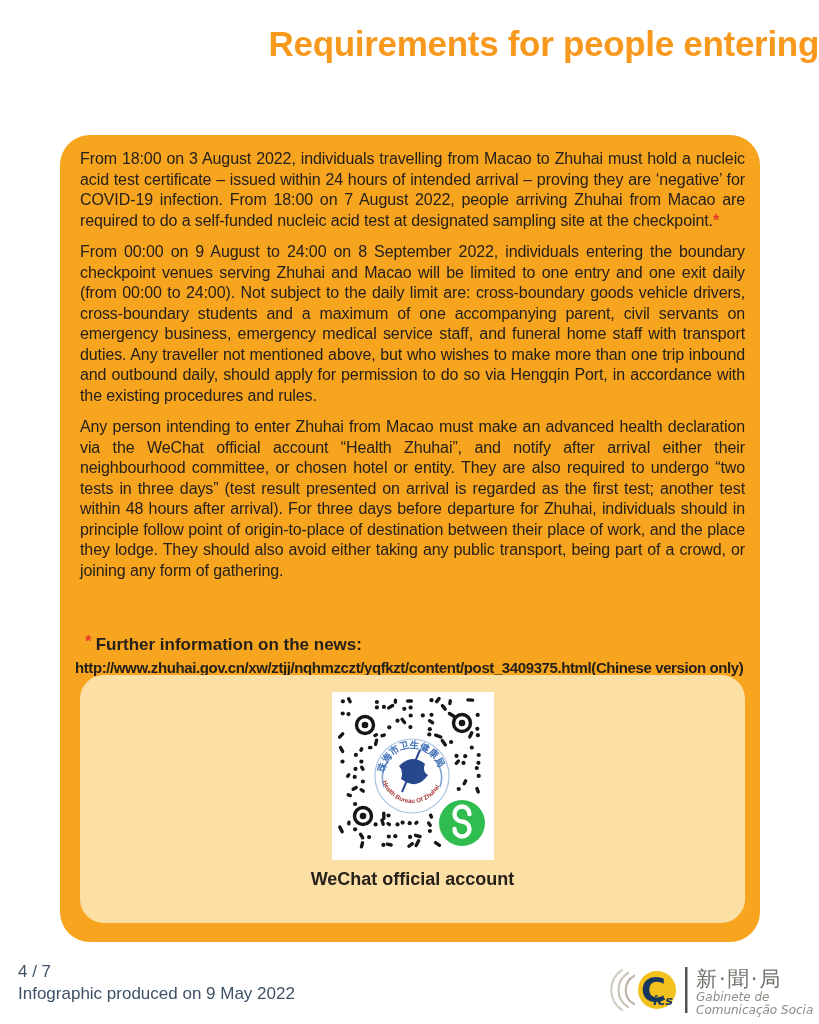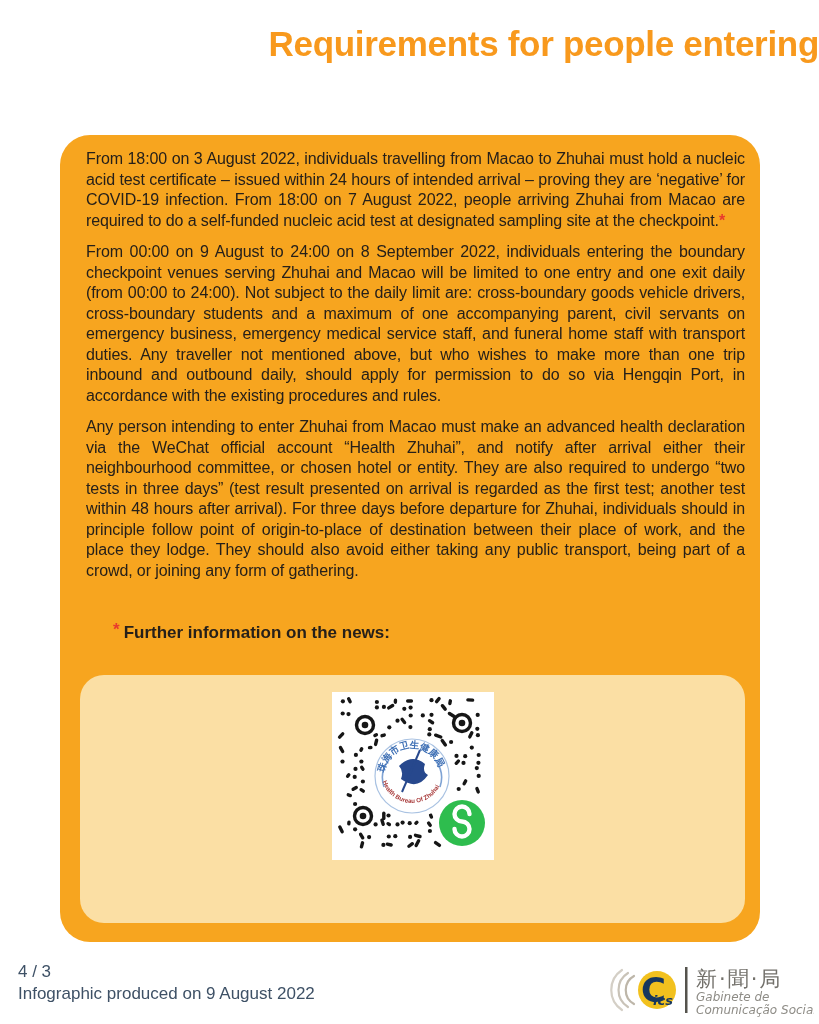--- a/index.html
+++ b/index.html
@@ -21,30 +21,30 @@
     font-family:"Liberation Sans",sans-serif;
   }
   .title{
     position:absolute;top:24px;left:0;width:100%;margin:0;
     text-align:right;color:var(--title-orange);
     font-size:35px;line-height:39px;font-weight:bold;letter-spacing:-0.3px;
   }
   .main-panel{
     position:absolute;left:60px;top:135px;width:700px;height:807px;
     background:var(--panel-orange);border-radius:30px;
-    padding:14px 15px 0 26px;
+    padding:14px 15px 0 20px;
   }
   .body-text p{
     margin:0 0 11px 0;
     color:var(--text-dark);
     font-size:16px;line-height:20.5px;
     text-align:justify;letter-spacing:-0.1px;
   }
   .red{color:var(--red);font-weight:bold;}
-  .footnote{position:absolute;left:15px;top:488px;width:670px;color:var(--text-dark);margin-left:28px;}
+  .footnote{position:absolute;left:15px;top:500px;width:670px;color:var(--text-dark);}
   .fn-title{font-size:17px;font-weight:bold;padding-left:10px;}
   .fn-star{position:relative;top:-3px;padding-right:4px;}
   .fn-url{font-size:15px;font-weight:bold;margin-top:4px;letter-spacing:-0.4px;white-space:nowrap;}
   .inner-panel{
     position:absolute;left:20px;top:540px;width:665px;height:248px;
     background:var(--inner-cream);border-radius:24px;text-align:center;
   }
   .qr-box{
     width:162px;height:168px;background:#fff;margin:17px auto 8px auto;display:block;
   }
@@ -62,20 +62,21 @@
 
 <div class="main-panel">
   <div class="body-text">
     <p><span>From 18:00 on 3 August 2022, individuals travelling from Macao to Zhuhai must hold a nucleic acid test certificate – issued within 24 hours of intended arrival – proving they are ‘negative’ for COVID-19 infection. From 18:00 on 7 August 2022, people arriving Zhuhai from Macao are required to do a self-funded nucleic acid test at designated sampling site at the checkpoint.</span><span class="red">*</span></p>
     <p>From 00:00 on 9 August to 24:00 on 8 September 2022, individuals entering the boundary checkpoint venues serving Zhuhai and Macao will be limited to one entry and one exit daily (from 00:00 to 24:00). Not subject to the daily limit are: cross-boundary goods vehicle drivers, cross-boundary students and a maximum of one accompanying parent, civil servants on emergency business, emergency medical service staff, and funeral home staff with transport duties. Any traveller not mentioned above, but who wishes to make more than one trip inbound and outbound daily, should apply for permission to do so via Hengqin Port, in accordance with the existing procedures and rules.</p>
     <p>Any person intending to enter Zhuhai from Macao must make an advanced health declaration via the WeChat official account “Health Zhuhai”, and notify after arrival either their neighbourhood committee, or chosen hotel or entity. They are also required to undergo “two tests in three days” (test result presented on arrival is regarded as the first test; another test within 48 hours after arrival). For three days before departure for Zhuhai, individuals should in principle follow point of origin-to-place of destination between their place of work, and the place they lodge. They should also avoid either taking any public transport, being part of a crowd, or joining any form of gathering.</p>
   </div>
 
   <div class="footnote">
     <div class="fn-title"><span class="red fn-star">*</span><span>Further information on the news:</span></div>
+    <div class="fn-url">http://www.zhuhai.gov.cn/xw/ztjj/nqhmzczt/yqfkzt/content/post_3409375.html(Chinese version only)</div>
   </div>
 
   <div class="inner-panel">
     <svg class="qr-box" id="qrsvg" viewBox="0 0 162 168" width="162" height="168" xmlns="http://www.w3.org/2000/svg">
         <rect x="0" y="0" width="162" height="168" fill="#ffffff"></rect>
         <circle cx="10.9" cy="9.3" r="2.1" fill="#161616"></circle>
         <circle cx="10.7" cy="21.5" r="2.1" fill="#161616"></circle>
         <rect x="7.4" y="39.5" width="3.4" height="7.9" rx="1.7" fill="#161616" transform="rotate(44 9.1 43.5)"></rect>
         <rect x="7.9" y="53.7" width="3.4" height="7.9" rx="1.7" fill="#161616" transform="rotate(151 9.6 57.6)"></rect>
         <circle cx="10.5" cy="69.5" r="2.1" fill="#161616"></circle>
@@ -182,27 +183,28 @@
         <defs>
           <path id="arcT" d="M52 84 a28 28 0 0 1 56 0"></path>
           <path id="arcB" d="M49 80 a31 31 0 0 0 62 0"></path>
         </defs>
         <text font-size="9.5" font-weight="bold" fill="#3D6FB5" font-family="sans-serif"><textPath href="#arcT" startOffset="4%">珠海市卫生健康局</textPath></text>
         <text font-size="6.2" font-weight="bold" fill="#A83A3A" font-family="sans-serif"><textPath href="#arcB" startOffset="10%">Health Bureau Of Zhuhai</textPath></text>
         <circle cx="130" cy="131" r="23" fill="#2EBD4E"></circle>
         <path d="M137.5 122 a7.5 7.5 0 1 0 -7.5 7.5 a7.5 7.5 0 1 1 -7.5 7.5" fill="none" stroke="#ffffff" stroke-width="4.4" stroke-linecap="round"></path>
       </svg>
     <div class="caption">
+      <div>WeChat official account</div>
     </div>
   </div>
 </div>
 
 <div class="footer-left">
-  <div>4 / 3</div>
-  <div>Infographic produced on 9 August 2022</div>
+  <div>4 / 7</div>
+  <div>Infographic produced on 9 May 2022</div>
 </div>
 
 <svg class="logo" width="218" height="64" viewBox="0 0 218 64" xmlns="http://www.w3.org/2000/svg">
   <g>
     <path d="M26 12 A24 24 0 0 0 26 52" stroke="#D4CFC6" stroke-width="2.2" fill="none" stroke-linecap="round"></path>
     <path d="M32 15 A20 20 0 0 0 32 49" stroke="#C9C3B8" stroke-width="2.2" fill="none" stroke-linecap="round"></path>
     <path d="M38 18 A16 16 0 0 0 38 46" stroke="#BDB6A9" stroke-width="2.2" fill="none" stroke-linecap="round"></path>
   </g>
   <g>
     <circle cx="61" cy="32" r="19" fill="#F2C11E"></circle>

